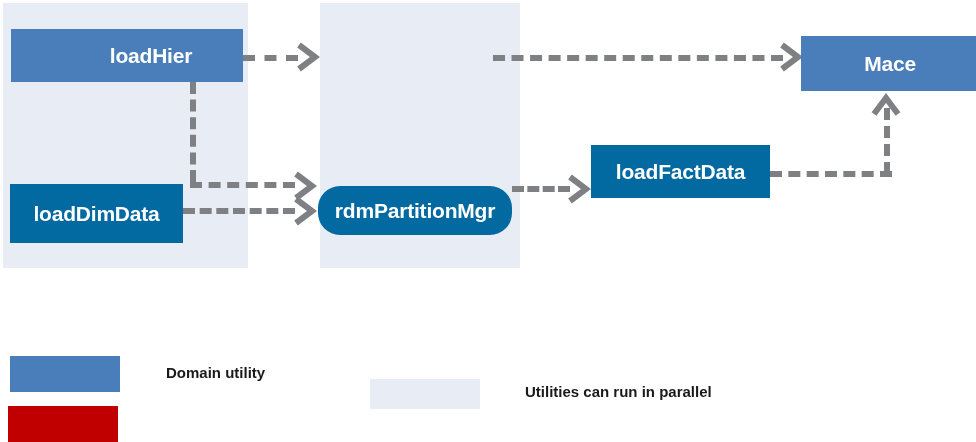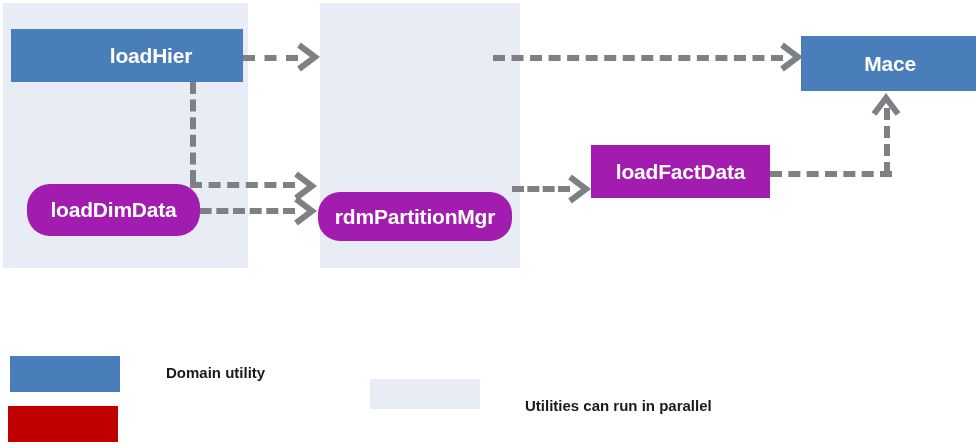--- a/index.html
+++ b/index.html
@@ -26,21 +26,21 @@
     display: flex;
     align-items: center;
     justify-content: center;
     color: #ffffff;
     font-weight: bold;
     letter-spacing: -0.2px;
     text-align: center;
     box-sizing: border-box;
   }
   .node.blue { background: #4a7ebb; font-size: 21px; }
-  .node.red  { background: #a21caf; font-size: 21px; }
+  .node.red  { background: #0369a1; font-size: 21px; }
 
   
   .dash-h {
     position: absolute;
     height: 0;
     border-top: 6px dashed #7f8084;
   }
   .dash-v {
     position: absolute;
     width: 0;
@@ -98,30 +98,30 @@
   </svg>
 
   <div class="dash-h" style="left:770px; top:171px; width:122px;"></div>
   <div class="dash-v" style="left:884px; top:108px; height:66px;"></div>
   <svg class="arrow-svg" style="left:872px; top:90px; width:28px; height:28px;" viewBox="0 0 28 28">
     <polyline points="2,24 14,8 26,24" fill="none" stroke="#7f8084" stroke-width="6" stroke-linecap="butt" stroke-linejoin="miter"></polyline>
   </svg>
 
   <div class="node blue" style="left:11px; top:29px; width:232px; height:53px;padding-left:48px;">loadHier</div>
 
-  <div class="node red" style="left:27px; top:184px; width:173px; height:52px;border-radius:23px;">loadDimData</div>
+  <div class="node red" style="left:10px; top:184px; width:173px; height:59px;">loadDimData</div>
 
 
-  <div class="node red" style="left:318px; top:192px; width:194px; height:49px;border-radius:22px;">rdmPartitionMgr</div>
+  <div class="node red" style="left:318px; top:186px; width:194px; height:49px;border-radius:22px;">rdmPartitionMgr</div>
 
   <div class="node red" style="left:591px; top:145px; width:179px; height:53px;">loadFactData</div>
 
   <div class="node blue" style="left:801px; top:36px; width:178px; height:55px;">Mace</div>
 
   <div class="legend-swatch" style="left:10px; top:356px; width:110px; height:36px; background:#4a7ebb;"></div>
   <div class="legend-label" style="left:166px; top:364px;">Domain utility</div>
 
   <div class="legend-swatch" style="left:8px; top:406px; width:110px; height:36px; background:#c00000;"></div>
 
   <div class="legend-swatch" style="left:370px; top:379px; width:110px; height:30px; background:#e8edf5;"></div>
-  <div class="legend-label" style="left:525px; top:397px;">Utilities can run in parallel</div>
+  <div class="legend-label" style="left:525px; top:383px;">Utilities can run in parallel</div>
 
 </div>
 
 </body></html>

